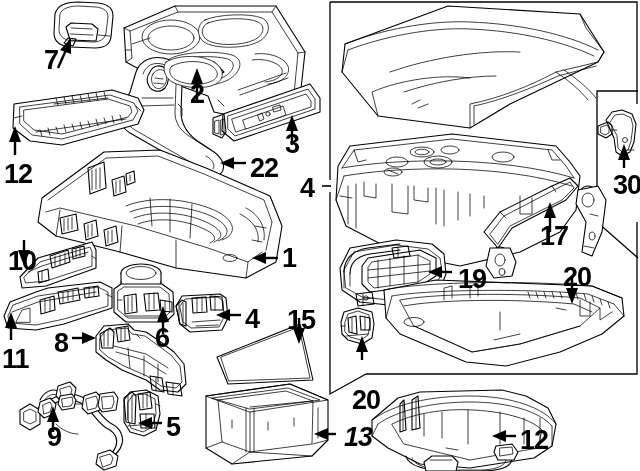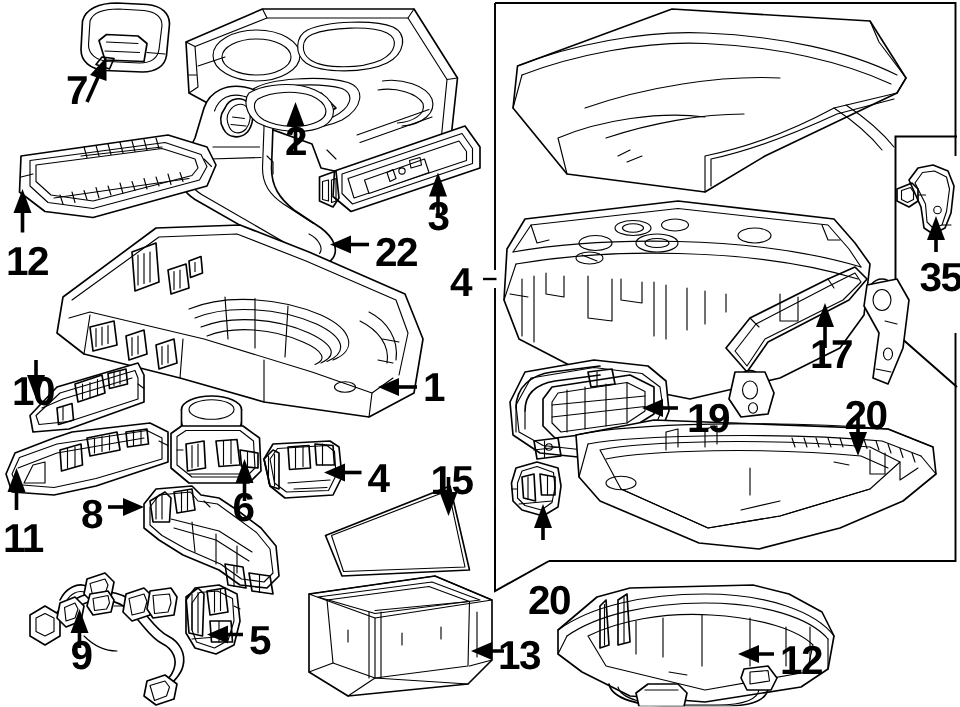--- a/index.html
+++ b/index.html
@@ -666,24 +666,24 @@
 <div class="callout-label" style="left:285px; top:131px;">3</div>
 <div class="callout-label" style="left:245px; top:306px;">4</div>
 <div class="callout-label" style="left:166px; top:414px;">5</div>
 <div class="callout-label" style="left:155px; top:325px;">6</div>
 <div class="callout-label" style="left:44px; top:47px;">7</div>
 <div class="callout-label" style="left:54px; top:330px;">8</div>
 <div class="callout-label" style="left:47px; top:424px;">9</div>
 <div class="callout-label" style="left:8px; top:228px;margin-top:20px;">10</div>
 <div class="callout-label" style="left:2px; top:346px;">11</div>
 <div class="callout-label" style="left:520px; top:427px;">12</div>
-<div class="callout-label" style="left:332px; top:424px;">13</div>
+<div class="callout-label" style="left:344px; top:424px;font-style:italic;">13</div>
 <div class="callout-label" style="left:4px; top:161px;">12</div>
 <div class="callout-label" style="left:287px; top:307px;">15</div>
 <div class="callout-label" style="left:300px; top:175px;">4</div>
 <div class="callout-label" style="left:540px; top:223px;">17</div>
 <div class="callout-label" style="left:563px; top:264px;">20</div>
 <div class="callout-label" style="left:458px; top:266px;">19</div>
 <div class="callout-label" style="left:352px; top:365px;margin-top:22px;">20</div>
-<div class="callout-label" style="left:613px; top:172px;">35</div>
+<div class="callout-label" style="left:613px; top:172px;">30</div>
 <div class="callout-label" style="left:250px; top:155px;">22</div>
 
 </div>
 
 </body></html>

